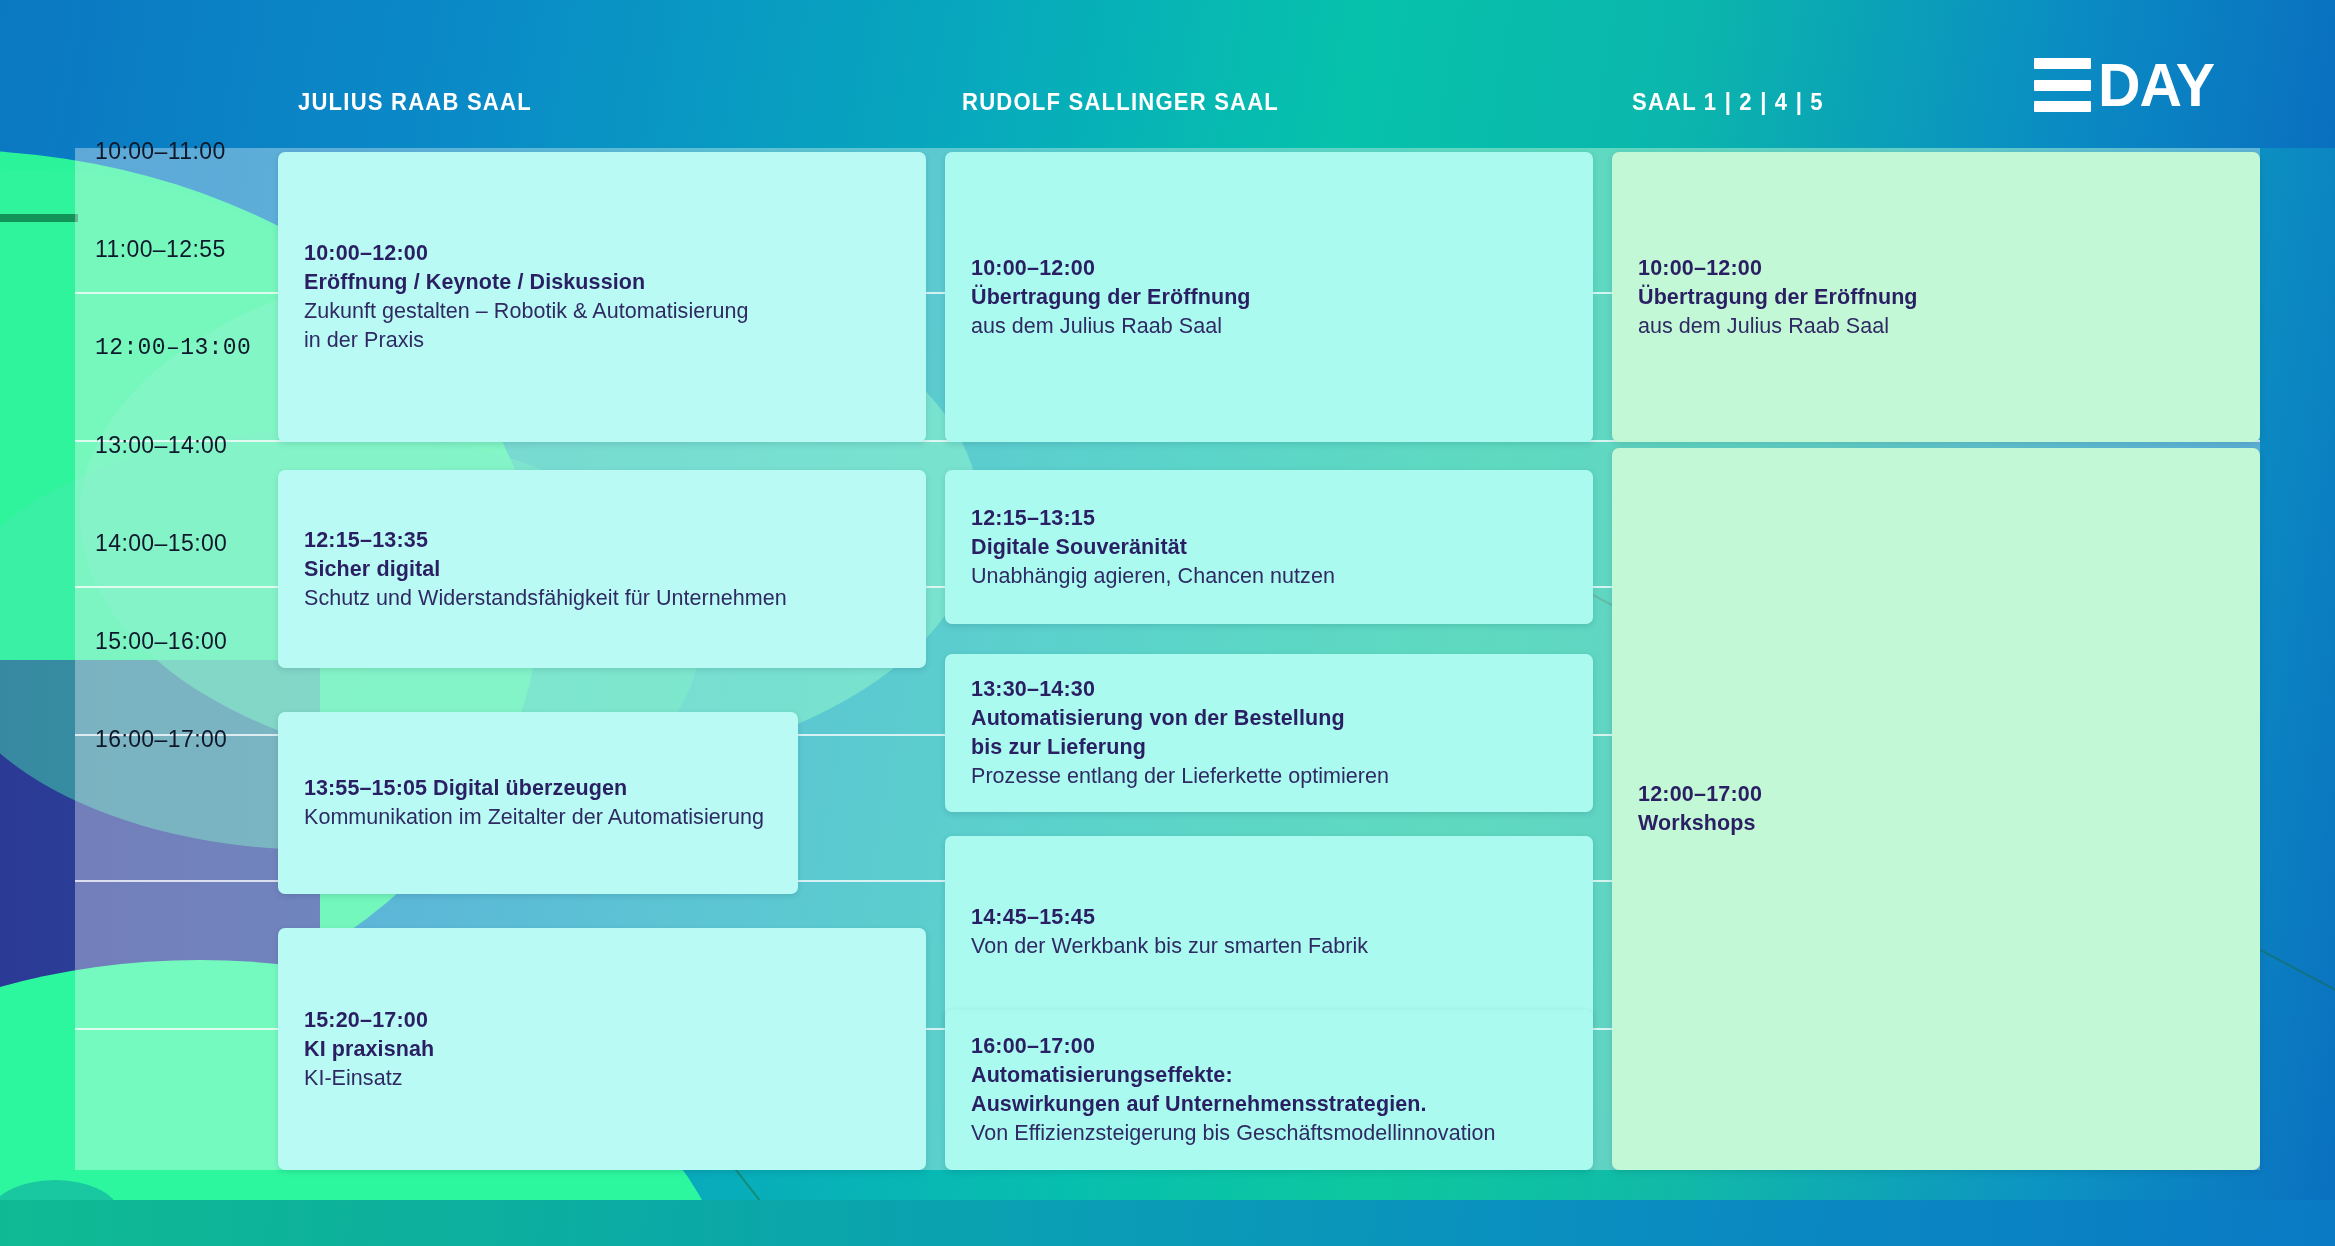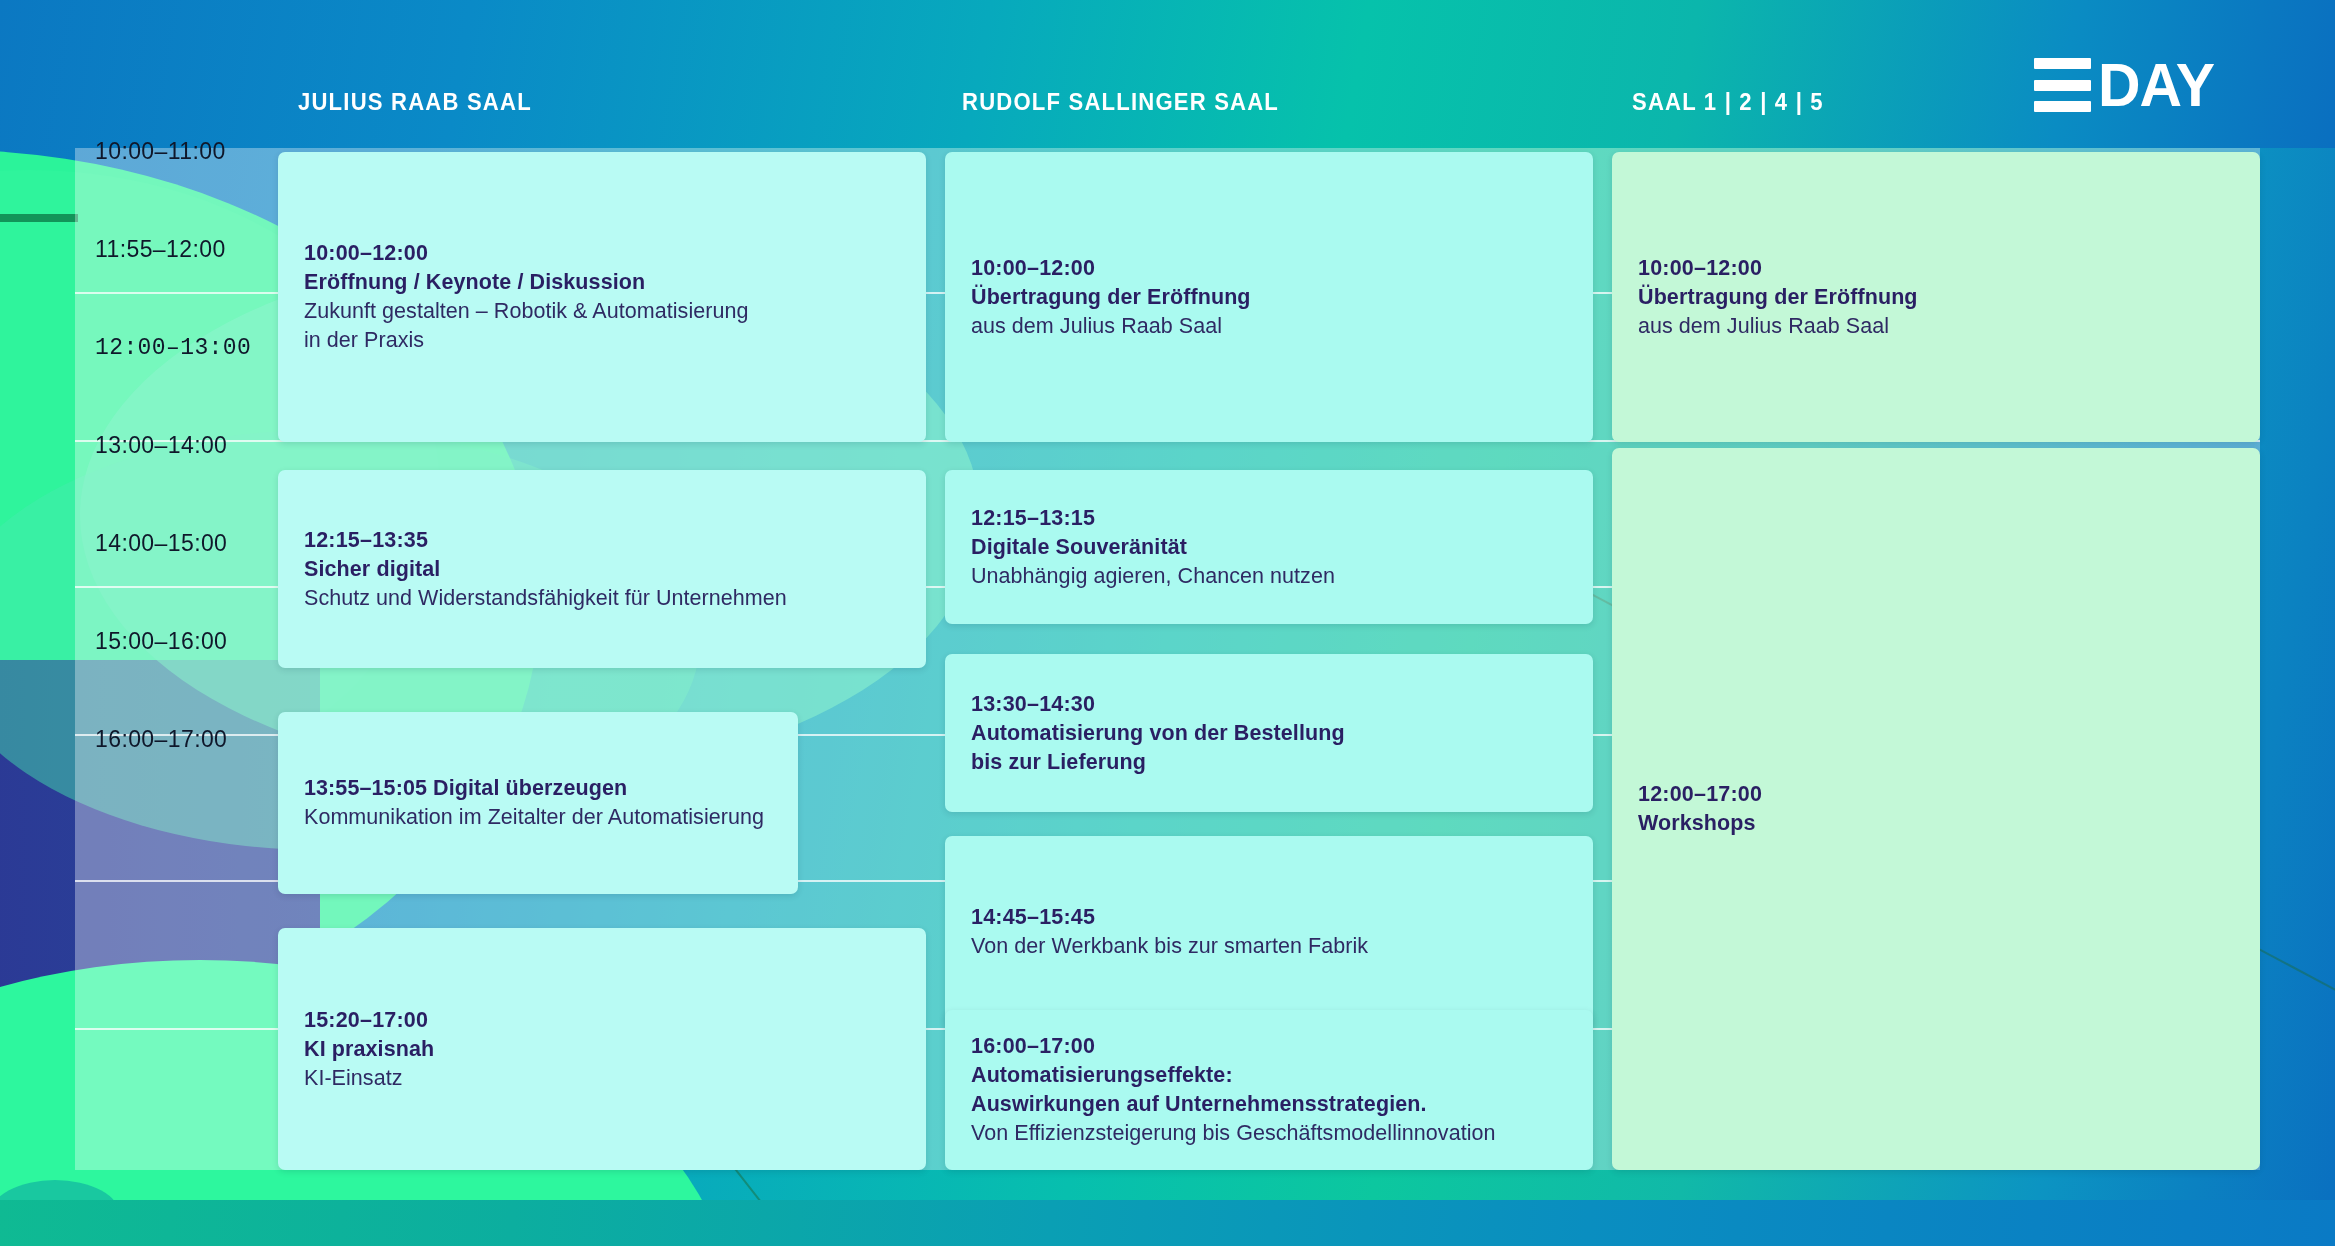--- a/index.html
+++ b/index.html
@@ -155,21 +155,21 @@
     <div class="rowline" style="top:144px;"></div>
     <div class="rowline" style="top:292px;"></div>
     <div class="rowline" style="top:438px;"></div>
     <div class="rowline" style="top:586px;"></div>
     <div class="rowline" style="top:732px;"></div>
     <div class="rowline" style="top:880px;"></div>
   </div>
 
   <div class="timecol">
     <div class="timelabel" style="top:-10px;">10:00–11:00</div>
-    <div class="timelabel" style="top:88px;">11:55–12:00</div>
+    <div class="timelabel" style="top:88px;">11:00–12:55</div>
     <div class="timelabel" style="top:187px;font-family:Liberation Mono, monospace;">12:00–13:00</div>
     <div class="timelabel" style="top:284px;">13:00–14:00</div>
     <div class="timelabel" style="top:382px;">14:00–15:00</div>
     <div class="timelabel" style="top:480px;">15:00–16:00</div>
     <div class="timelabel" style="top:578px;">16:00–17:00</div>
   </div>
 
   <div class="card c-cyan" style="left:278px;top:152px;width:648px;height:290px;">
     <div class="card-inner vcenter">
       <div class="ctime">10:00–12:00</div>
@@ -216,20 +216,21 @@
       <div class="ctitle">Digitale Souveränität</div>
       <div class="cdesc">Unabhängig agieren, Chancen nutzen</div>
     </div>
   </div>
 
   <div class="card c-cyan2" style="left:945px;top:654px;width:648px;height:158px;">
     <div class="card-inner vcenter">
       <div class="ctime">13:30–14:30</div>
       <div class="ctitle">Automatisierung von der Bestellung</div>
       <div class="ctitle">bis zur Lieferung</div>
+      <div class="cdesc">Prozesse entlang der Lieferkette optimieren</div>
     </div>
   </div>
 
   <div class="card c-cyan2" style="left:945px;top:836px;width:648px;height:192px;">
     <div class="card-inner vcenter">
       <div class="ctime">14:45–15:45</div>
       <div class="cdesc">Von der Werkbank bis zur smarten Fabrik</div>
     </div>
   </div>
 

